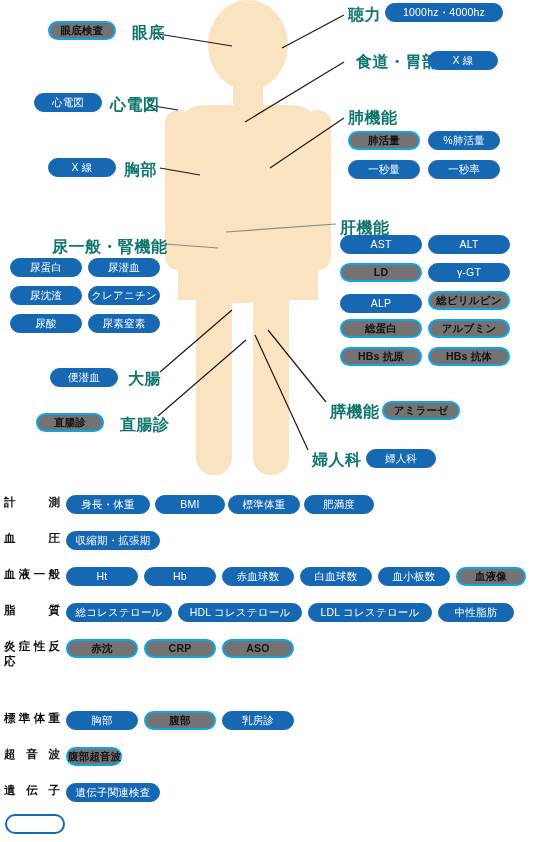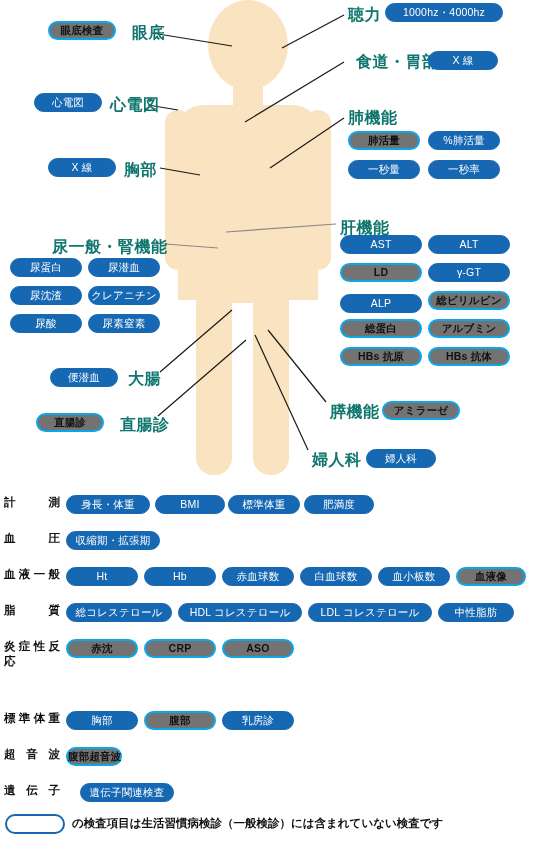--- a/index.html
+++ b/index.html
@@ -257,22 +257,21 @@
         <div class="pill fill" style="left: 66px; width: 72px;">胸部</div>
         <div class="pill out" style="left: 144px; width: 72px;">腹部</div>
         <div class="pill fill" style="left: 222px; width: 72px;">乳房診</div>
       </div>
       <div class="trow" style="top: 252px;">
         <div class="rowlabel">超 音 波</div>
         <div class="pill out" style="left: 66px; width: 56px;">腹部超音波</div>
       </div>
       <div class="trow" style="top: 288px;">
         <div class="rowlabel">遺 伝 子</div>
-        <div class="pill fill" style="left: 80px; width: 94px;">遺伝子関連検査</div>
+        <div class="pill fill" style="left: 66px; width: 94px;">遺伝子関連検査</div>
       </div>
     </div>
 
   <div id="footnote">
     <div id="fn-pill"></div>
-    <div id="fn-text">の検査項目は生活習慣病検診（一般検診）には含まれていない検査です</div>
   </div>
 
 </div>
 
 </body></html>

